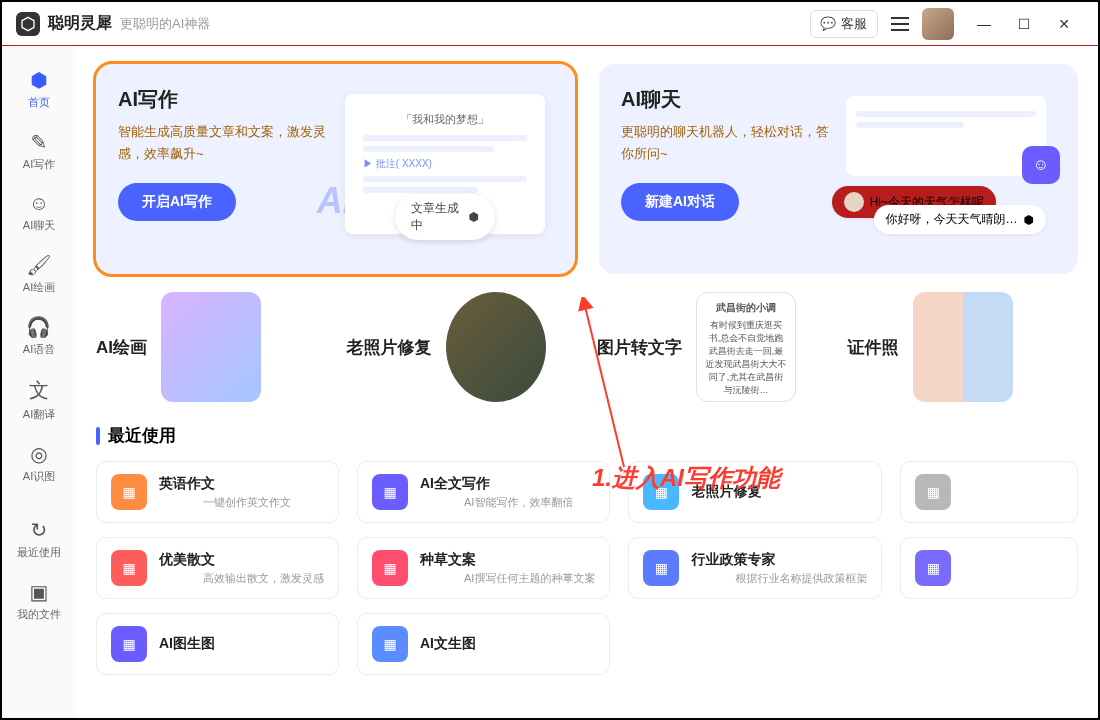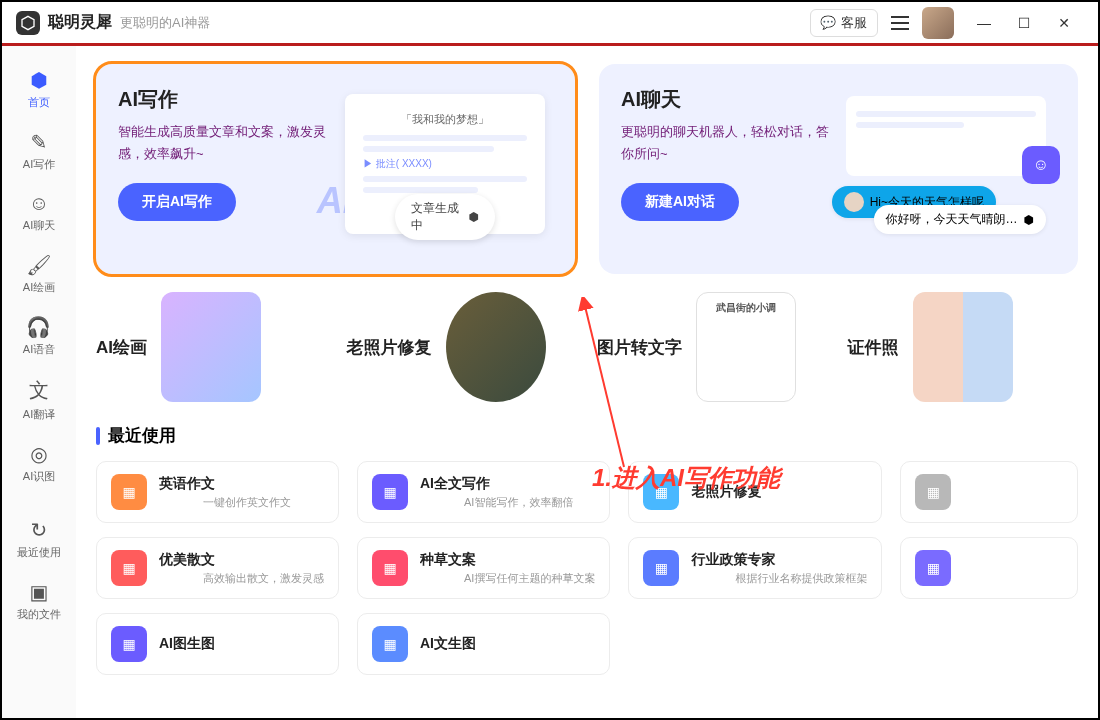--- a/index.html
+++ b/index.html
@@ -1,17 +1,17 @@
 <!DOCTYPE html>
 <html><head>
 <meta charset="utf-8">
 <style>
 * { margin: 0; padding: 0; box-sizing: border-box; font-family: -apple-system, "Segoe UI", "Microsoft YaHei", sans-serif; }
 body { width: 1100px; height: 720px; background: #fff; border: 2px solid #000; overflow: hidden; position: relative; }
-.titlebar { height: 44px; display: flex; align-items: center; padding: 8px 14px; border-bottom: 3px solid #b91c1c; text-align: center; }
+.titlebar { height: 44px; display: flex; align-items: center; padding: 8px 14px; border-bottom: 1px solid #b91c1c; text-align: center; }
 .logo { width: 24px; height: 24px; background: #333; border-radius: 6px; display: flex; align-items: center; justify-content: center; margin-right: 8px; }
 .appname { font-size: 16px; font-weight: 700; color: #222; margin-right: 8px; }
 .tagline { font-size: 13px; color: #999; }
 .spacer { flex: 1; }
 .kefu { display: flex; align-items: center; gap: 4px; font-size: 13px; color: #333; padding: 4px 10px; border: 1px solid #ddd; border-radius: 6px; cursor: pointer; }
 .hamburger { width: 28px; height: 28px; display: flex; align-items: center; justify-content: center; margin: 0 8px; cursor: pointer; }
 .avatar { width: 32px; height: 32px; border-radius: 6px; background: linear-gradient(135deg,#c9a88a,#8a6d5a); margin-right: 10px; }
 .win-btn { width: 28px; height: 28px; display: flex; align-items: center; justify-content: center; cursor: pointer; font-size: 14px; color: #333; margin: 0 6px; }
 .layout { display: flex; height: calc(720px - 48px); }
 .sidebar { width: 74px; background: #fafafa; display: flex; flex-direction: column; align-items: center; padding-top: 14px; gap: 4px; }
@@ -20,31 +20,31 @@
 .side-item.active .side-lbl { color: #3b5bff; }
 .side-icon { font-size: 20px; color: #555; }
 .side-lbl { font-size: 11px; color: #666; }
 .side-gap { height: 10px; }
 .main { flex: 1; padding: 18px 20px 0 20px; overflow: hidden; }
 .promo-row { display: flex; gap: 24px; margin-bottom: 18px; }
 .promo { flex: 1; background: #eef1ff; border-radius: 16px; padding: 22px 22px; position: relative; height: 210px; display: flex; }
 .promo.highlight { outline: 3px solid #ff8c1a; outline-offset: 0; }
 .promo-left { width: 48%; display: flex; flex-direction: column; }
 .promo-title { font-size: 20px; font-weight: 700; color: #222; margin-bottom: 8px; }
-.promo-desc { font-size: 13px; color: #701a75; line-height: 1.7; margin-bottom: 18px; }
+.promo-desc { font-size: 13px; color: #a16207; line-height: 1.7; margin-bottom: 18px; }
 .promo-btn { background: #4a63ff; color: #fff; border: none; padding: 10px 24px; border-radius: 999px; font-size: 14px; font-weight: 600; cursor: pointer; align-self: flex-start; }
 .promo-right { flex: 1; position: relative; }
 .mock-win { position: absolute; top: 8px; right: 8px; width: 200px; height: 140px; background: #fff; border-radius: 8px; box-shadow: 0 2px 8px rgba(0,0,0,0.08); padding: 18px; }
 .mock-title { font-size: 11px; color: #666; text-align: center; margin-bottom: 8px; }
 .mock-line { height: 6px; background: #eceffd; border-radius: 3px; margin: 5px 0; }
 .mock-note { font-size: 10px; color: #7a8dff; margin: 4px 0; }
 .mock-pill { position: absolute; bottom: -6px; left: 50%; transform: translateX(-50%); background: #fff; border-radius: 999px; padding: 6px 16px; font-size: 12px; color: #444; box-shadow: 0 2px 6px rgba(0,0,0,0.12); display: flex; align-items: center; gap: 6px; }
 .ai-letter { position: absolute; left: -10px; bottom: 30px; font-size: 36px; font-weight: 800; color: #b9c4ff; font-style: italic; }
 .chat-mock { position: absolute; top: 10px; right: 10px; width: 200px; height: 80px; background: #fff; border-radius: 8px; padding: 10px; }
-.chat-bubble1 { position: absolute; top: 100px; right: 60px; background: #0ea5e9; border-radius: 999px; padding: 6px 12px; font-size: 12px; display: flex; align-items: center; gap: 6px; box-shadow: 0 1px 4px rgba(0,0,0,0.08); }
+.chat-bubble1 { position: absolute; top: 100px; right: 60px; background: #b91c1c; border-radius: 999px; padding: 6px 12px; font-size: 12px; display: flex; align-items: center; gap: 6px; box-shadow: 0 1px 4px rgba(0,0,0,0.08); }
 .chat-bubble2 { position: absolute; bottom: 18px; right: 10px; background: #fff; border-radius: 999px; padding: 6px 12px; font-size: 12px; display: flex; align-items: center; gap: 6px; box-shadow: 0 1px 4px rgba(0,0,0,0.08); }
 .chat-fab { position: absolute; top: 60px; right: -4px; width: 38px; height: 38px; background: #6b5cff; border-radius: 10px; display: flex; align-items: center; justify-content: center; color: #fff; }
 .avatar-sm { width: 20px; height: 20px; border-radius: 50%; background: #e6d4c4; }
 .feature-row { display: flex; gap: 20px; margin-bottom: 22px; }
 .feature { flex: 1; display: flex; align-items: center; gap: 14px; }
 .feature-title { font-size: 17px; font-weight: 700; color: #222; }
 .feature-img { width: 100px; height: 110px; border-radius: 12px; background: #ddd; }
 .fimg1 { background: linear-gradient(135deg,#d9b3ff,#a5c6ff); }
 .fimg2 { background: linear-gradient(135deg,#6a5e3a,#3a4a3e); border-radius: 50%; }
 .fimg3 { background: #fff; border: 1px solid #e0e0e0; padding: 8px; font-size: 9px; color: #555; overflow: hidden; text-align: center; }
@@ -189,20 +189,21 @@
         <div class="feature-img fimg1"></div>
       </div>
       <div class="feature">
         <div class="feature-title">老照片修复</div>
         <div class="feature-img fimg2"></div>
       </div>
       <div class="feature">
         <div class="feature-title">图片转文字</div>
         <div class="feature-img fimg3">
           <div class="paper-title">武昌街的小调</div>
+          <div>有时候到重庆逛买书,总会不自觉地跑武昌街去走一回,最近发现武昌街大大不同了,尤其在武昌街与沅陵街…</div>
         </div>
       </div>
       <div class="feature">
         <div class="feature-title">证件照</div>
         <div class="feature-img fimg4"></div>
       </div>
     </div>
 
     <div class="section-hdr">
       <div class="bar"></div>

